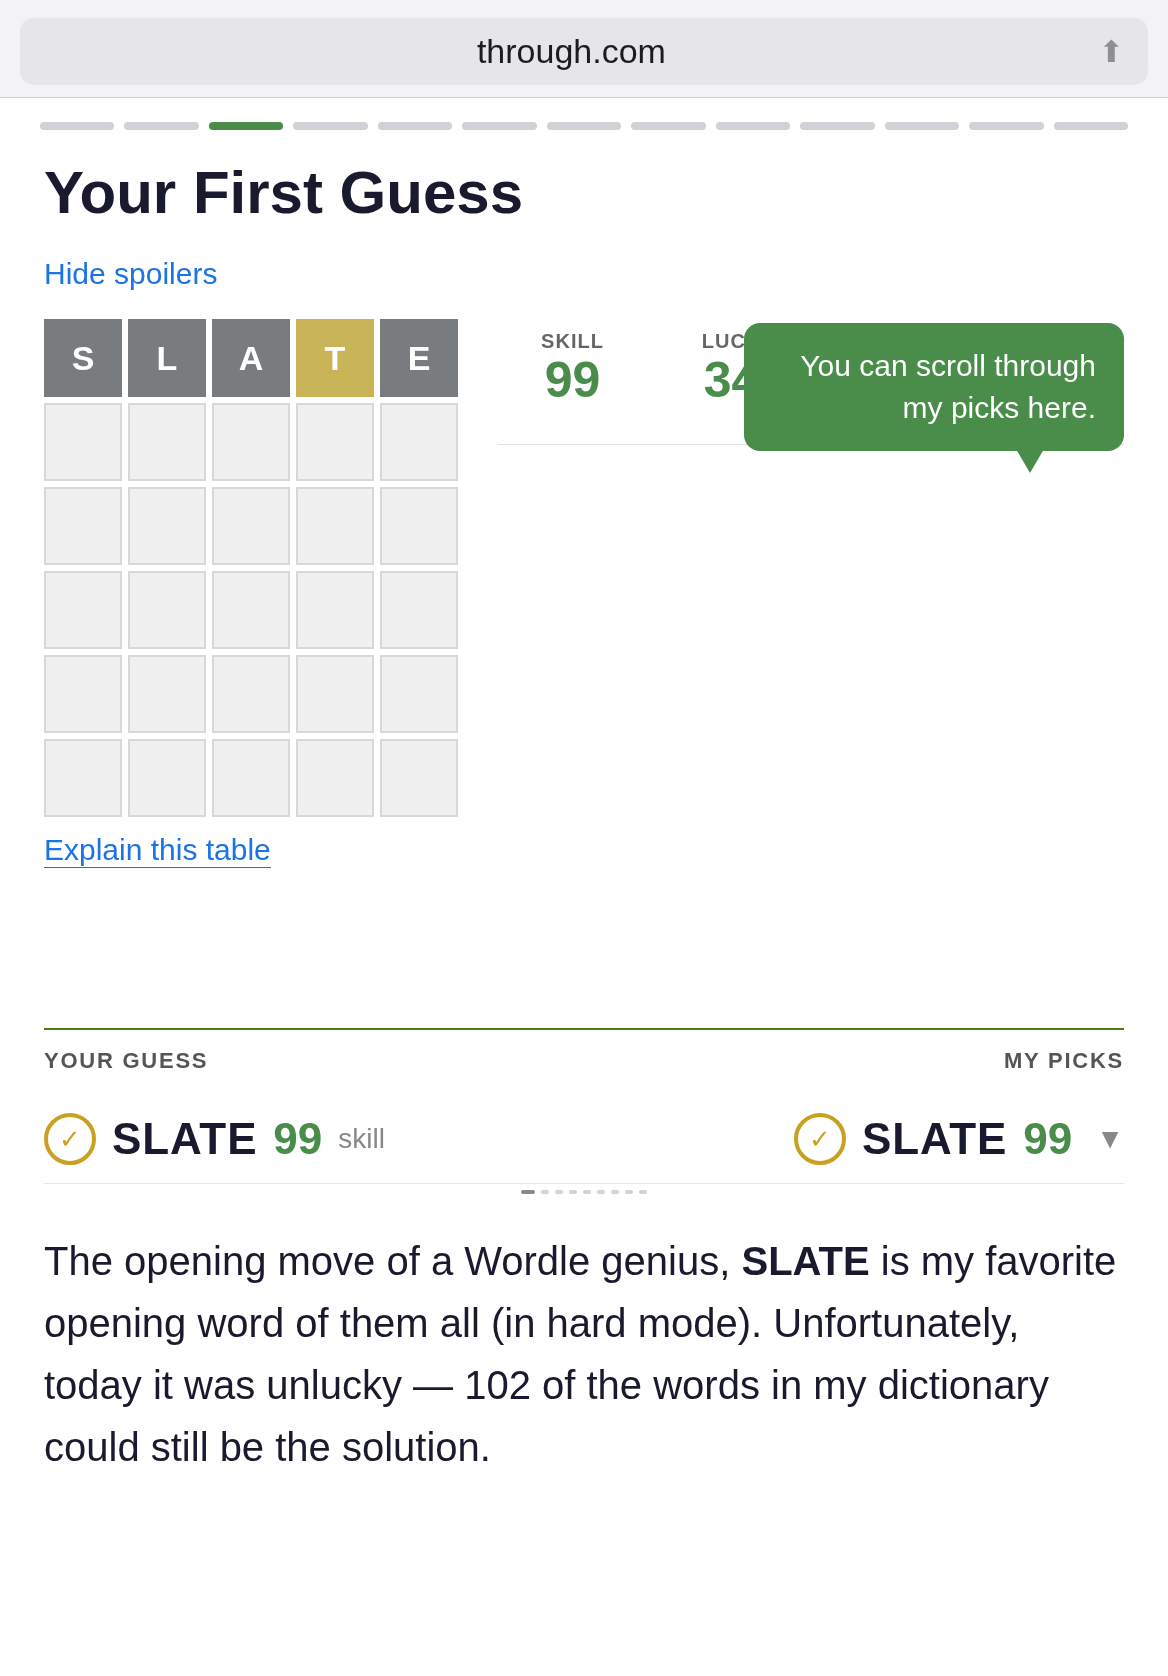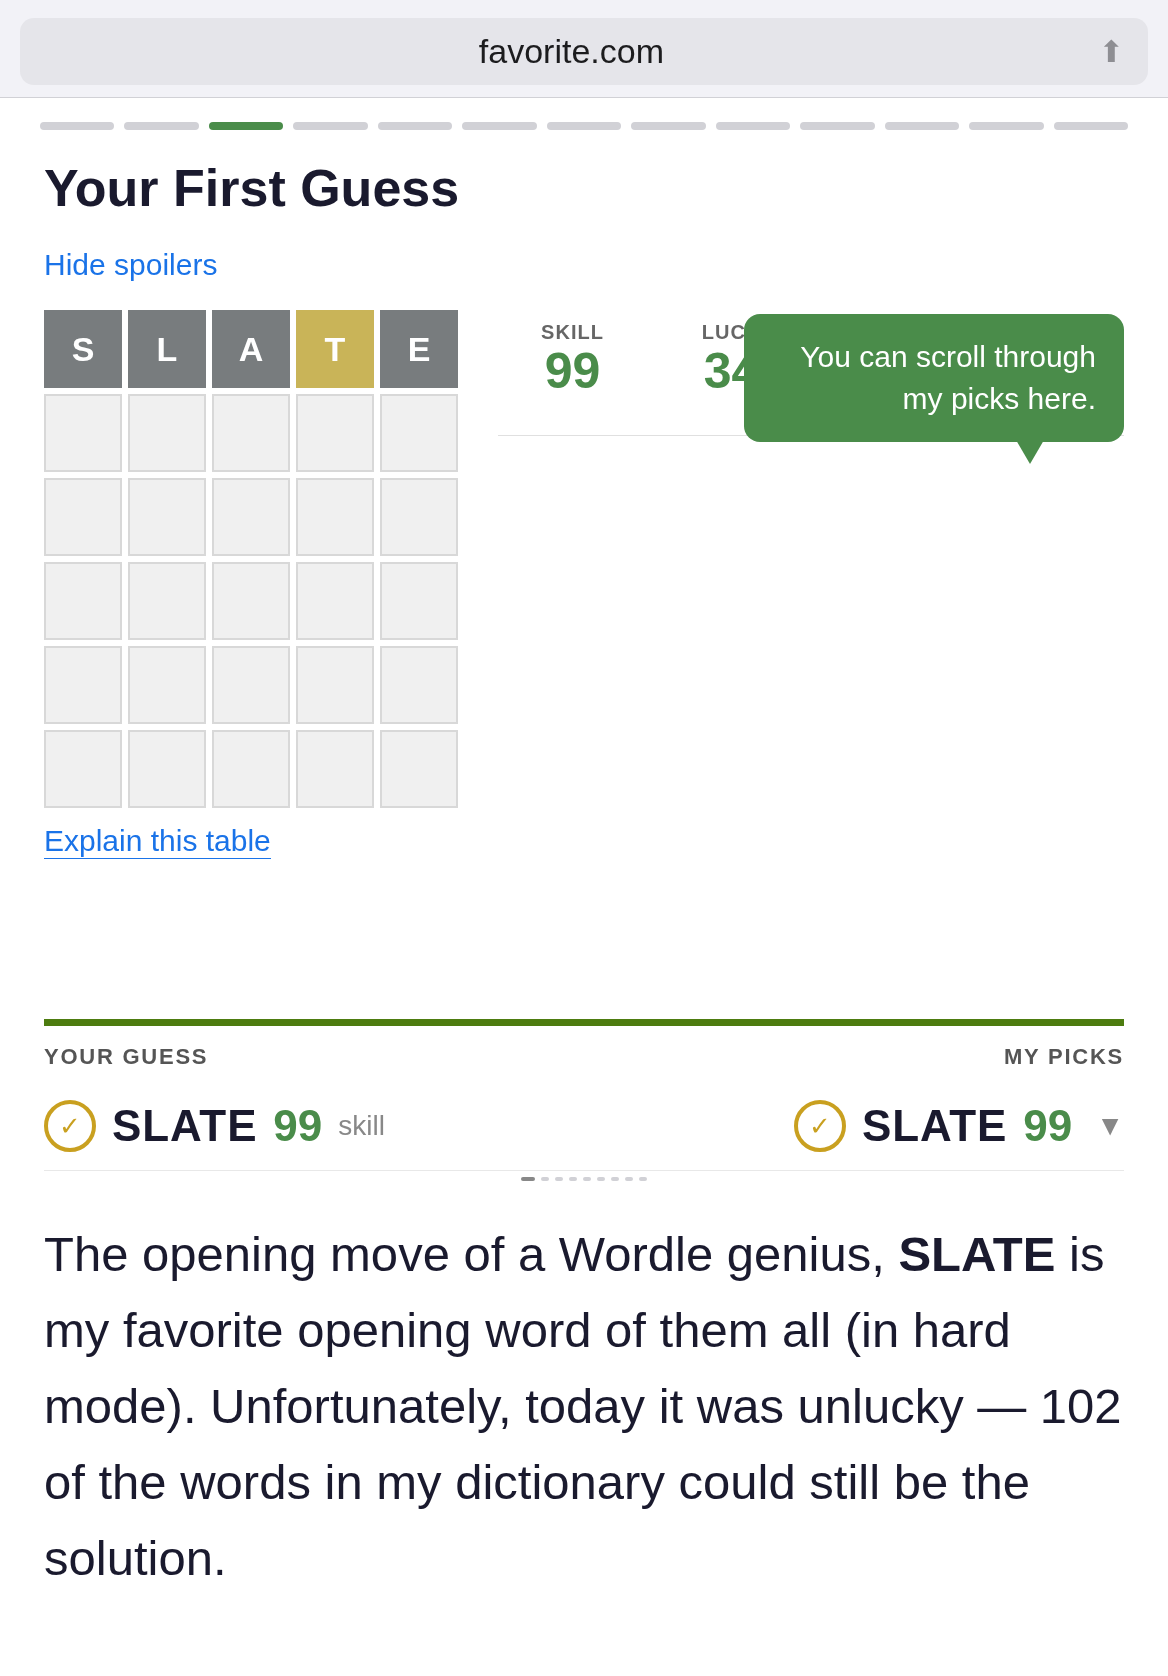--- a/index.html
+++ b/index.html
@@ -61,21 +61,21 @@
     .progress-dot.active {
       background: #4a8c4a;
     }
 
     
     .main-content {
       padding: 20px 44px 40px;
     }
 
     .page-title {
-      font-size: 52px;
+      font-size: 60px;
       font-weight: 800;
       color: #1a1a2e;
       margin-bottom: 14px;
       line-height: 1.1;
     }
 
     .hide-spoilers {
       color: #1a73e8;
       font-size: 30px;
       text-decoration: none;
@@ -195,24 +195,24 @@
       border-left: 14px solid transparent;
       border-right: 14px solid transparent;
       border-top: 24px solid #4a8c4a;
     }
 
     
     .picks-header {
       display: flex;
       justify-content: space-between;
       align-items: center;
-      border-top: 7px solid #4d7c0f;
+      border-top: 2px solid #4d7c0f;
       padding-top: 18px;
       margin-top: 160px;
-      margin-bottom: 12px;
+      margin-bottom: 21px;
     }
 
     .picks-label {
       font-size: 22px;
       color: #555;
       font-weight: 600;
       letter-spacing: 0.08em;
       text-transform: uppercase;
     }
 
@@ -287,36 +287,36 @@
       background: #d1d1d6;
     }
 
     .scroll-dot.active {
       background: #888;
       width: 14px;
     }
 
     
     .description {
-      font-size: 49px;
+      font-size: 40px;
       line-height: 1.55;
       color: #1a1a2e;
       margin-top: 36px;
     }
 
     .description strong {
       font-weight: 800;
     }
   </style>
 </head>
 <body>
 
 <div class="browser-chrome">
   <div class="address-bar">
-    <span class="address-url">favorite.com</span>
+    <span class="address-url">through.com</span>
     <span class="share-icon">⬆</span>
   </div>
 </div>
 
 <div class="progress-bar">
   <div class="progress-dot"></div>
   <div class="progress-dot"></div>
   <div class="progress-dot active"></div>
   <div class="progress-dot"></div>
   <div class="progress-dot"></div>

